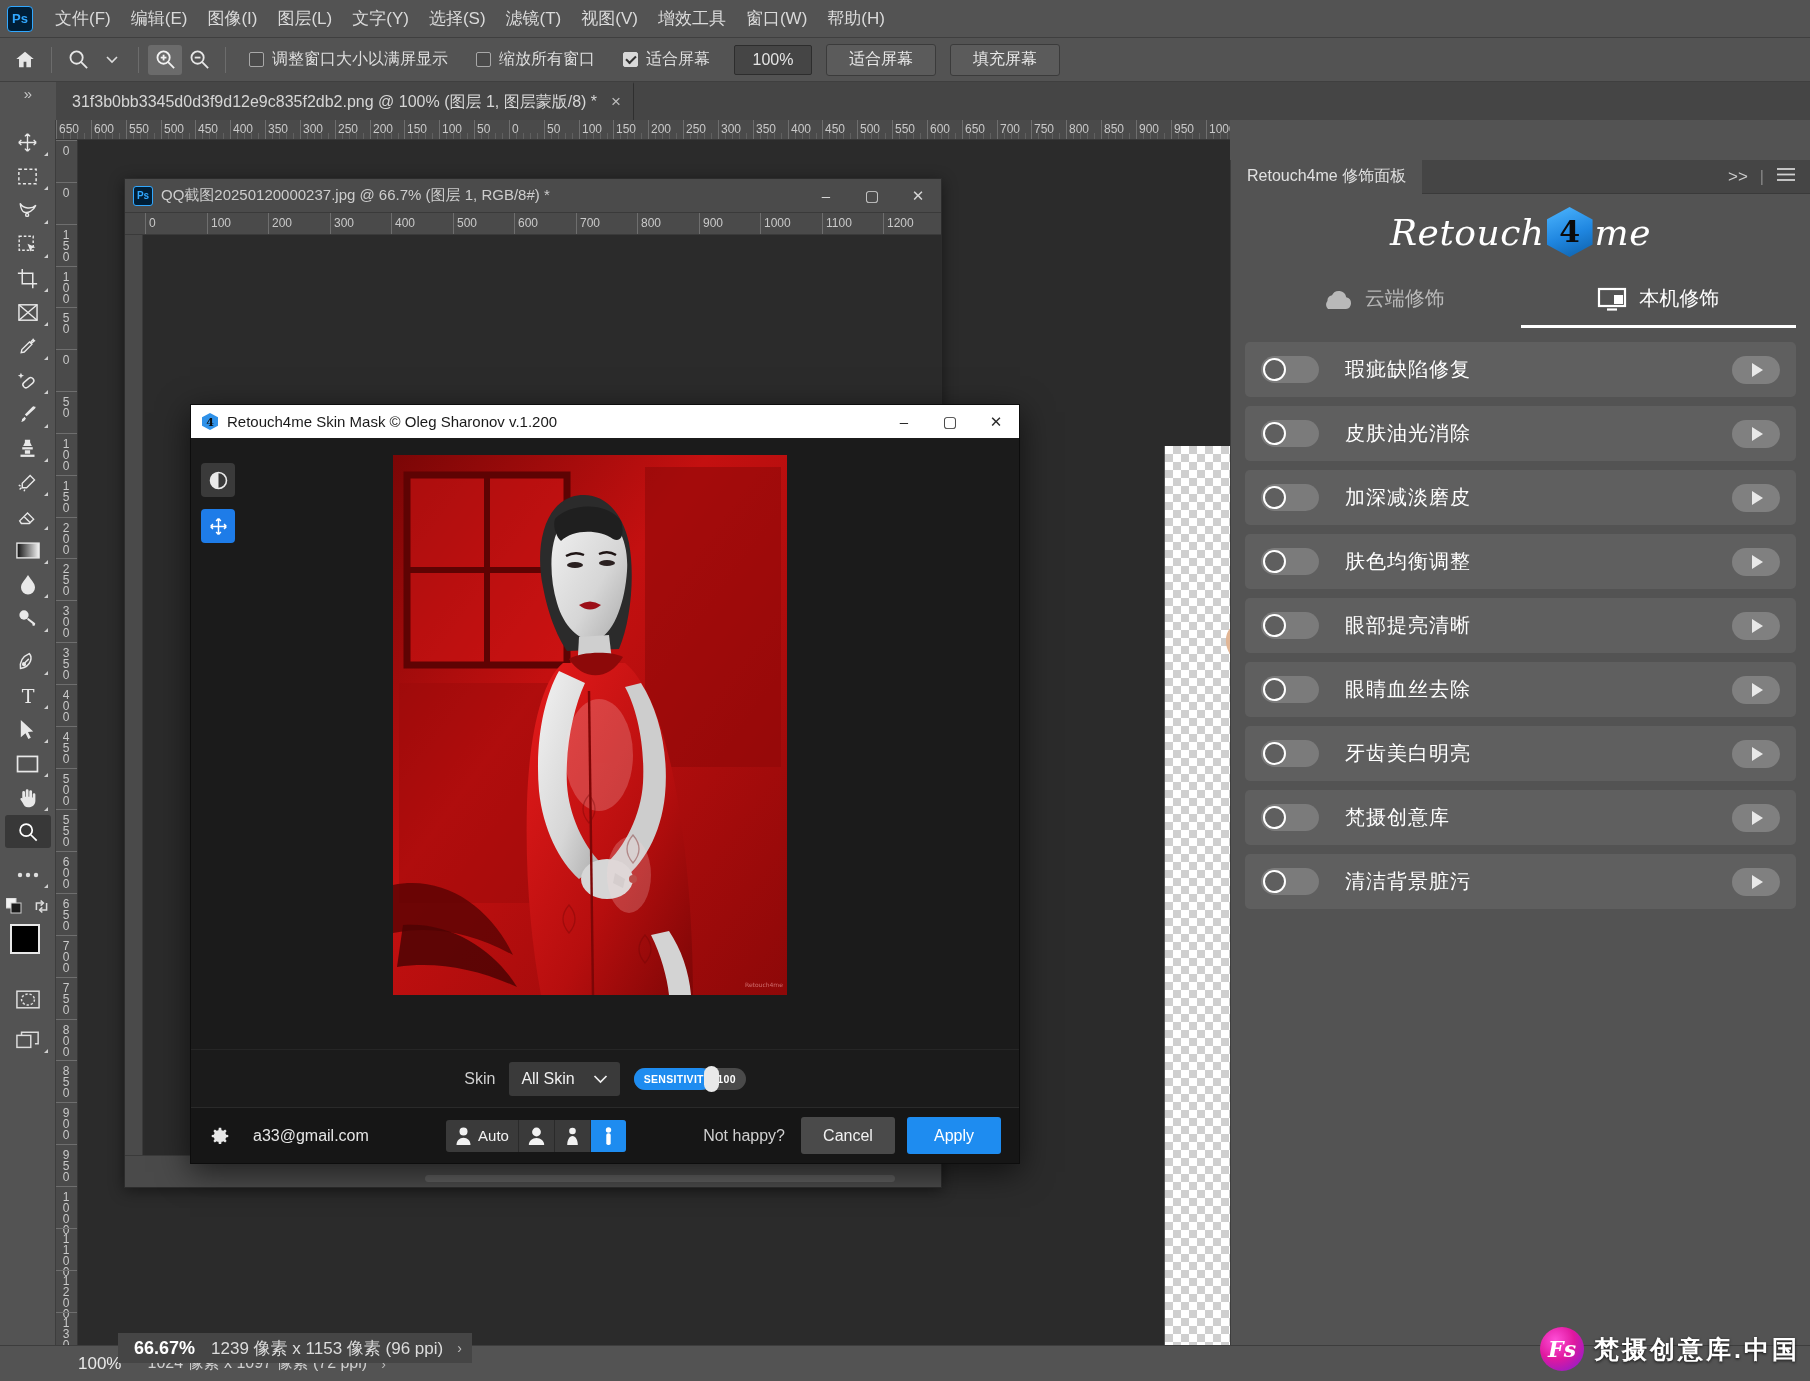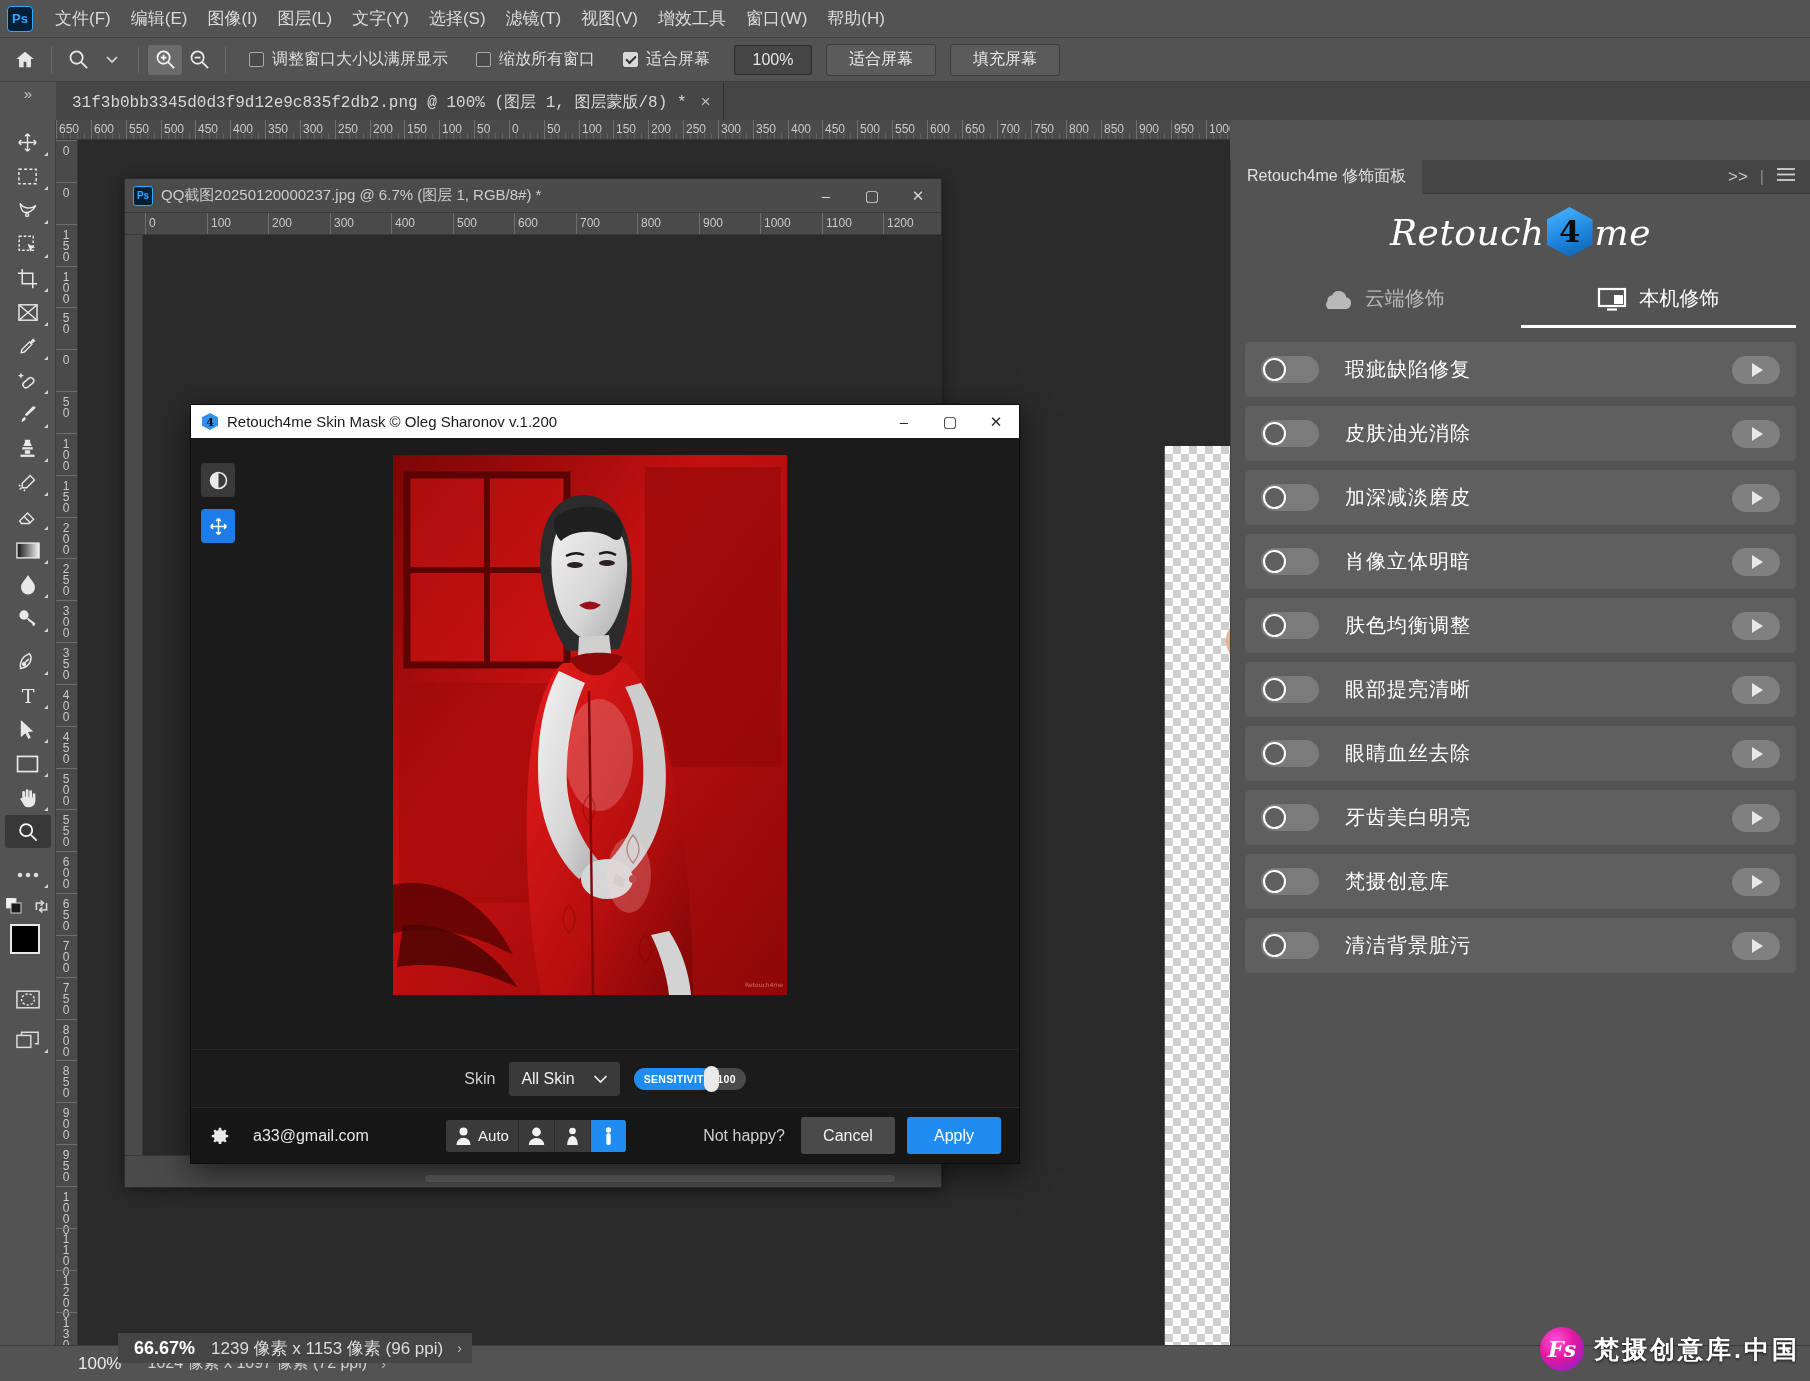--- a/index.html
+++ b/index.html
@@ -71,21 +71,20 @@
     background: #454545; display: flex; align-items: stretch;
   }
   .collapse-arrows {
     width: 56px; display: flex; align-items: flex-start; justify-content: center;
     padding-top: 3px; color: #c8c8c8; font-size: 15px; background: #535353;
   }
   .doc-tab {
     background: #464646; border-right: 1px solid #2f2f2f; display: flex;
     align-items: center; padding: 0 12px 0 16px; gap: 14px; height: 38px;
     border-top: 2px solid #46a0ff00;
-    font-family: Liberation Mono, monospace;
   }
   .doc-tab-label { font-size: 16px; color: #d6d6d6; white-space: nowrap; }
   .doc-tab-close { font-size: 17px; color: #bdbdbd; }
 
   
   .toolbar {
     position: absolute; top: 120px; left: 0; width: 56px; height: 1225px;
     background: #535353; border-right: 1px solid #3d3d3d;
     display: flex; flex-direction: column; align-items: center; padding-top: 6px;
   }
@@ -968,21 +967,21 @@
         <g fill="#ffffff" fill-opacity="0">
           <ellipse cx="126" cy="196" rx="25" ry="10"></ellipse>
         </g>
       </svg>
     </div>
   </div>
 
   <div class="inner-win">
     <div class="inner-titlebar">
       <div class="inner-ps-icon">Ps</div>
-      <span class="inner-title">QQ截图20250120000237.jpg @ 6.7% (图层 1, RGB/8#) *</span>
+      <span class="inner-title">QQ截图20250120000237.jpg @ 66.7% (图层 1, RGB/8#) *</span>
       <div class="inner-wbtns">
         <div class="wbtn">–</div>
         <div class="wbtn">▢</div>
         <div class="wbtn">✕</div>
       </div>
     </div>
     <div class="inner-ruler-h" id="innerRulerH">
         <div style="position: absolute; top: 0px; width: 1px; height: 22px; background: rgb(110, 110, 110); left: 20px;"></div>
         <div style="position: absolute; top: 3px; font-size: 12px; color: rgb(201, 201, 201); padding-left: 4px; left: 20px;">0</div>
         <div style="position: absolute; top: 0px; width: 1px; height: 22px; background: rgb(110, 110, 110); left: 82px;"></div>
@@ -1243,27 +1242,20 @@
           <div class="feature-row">
             <div class="toggle"></div>
             <div class="feature-label">皮肤油光消除</div>
             <div class="play-btn">
               <div class="play-tri"></div>
             </div>
           </div>
           <div class="feature-row">
             <div class="toggle"></div>
             <div class="feature-label">加深减淡磨皮</div>
-            <div class="play-btn">
-              <div class="play-tri"></div>
-            </div>
-          </div>
-          <div class="feature-row">
-            <div class="toggle"></div>
-            <div class="feature-label">肖像立体明暗</div>
             <div class="play-btn">
               <div class="play-tri"></div>
             </div>
           </div>
           <div class="feature-row">
             <div class="toggle"></div>
             <div class="feature-label">肤色均衡调整</div>
             <div class="play-btn">
               <div class="play-tri"></div>
             </div>

